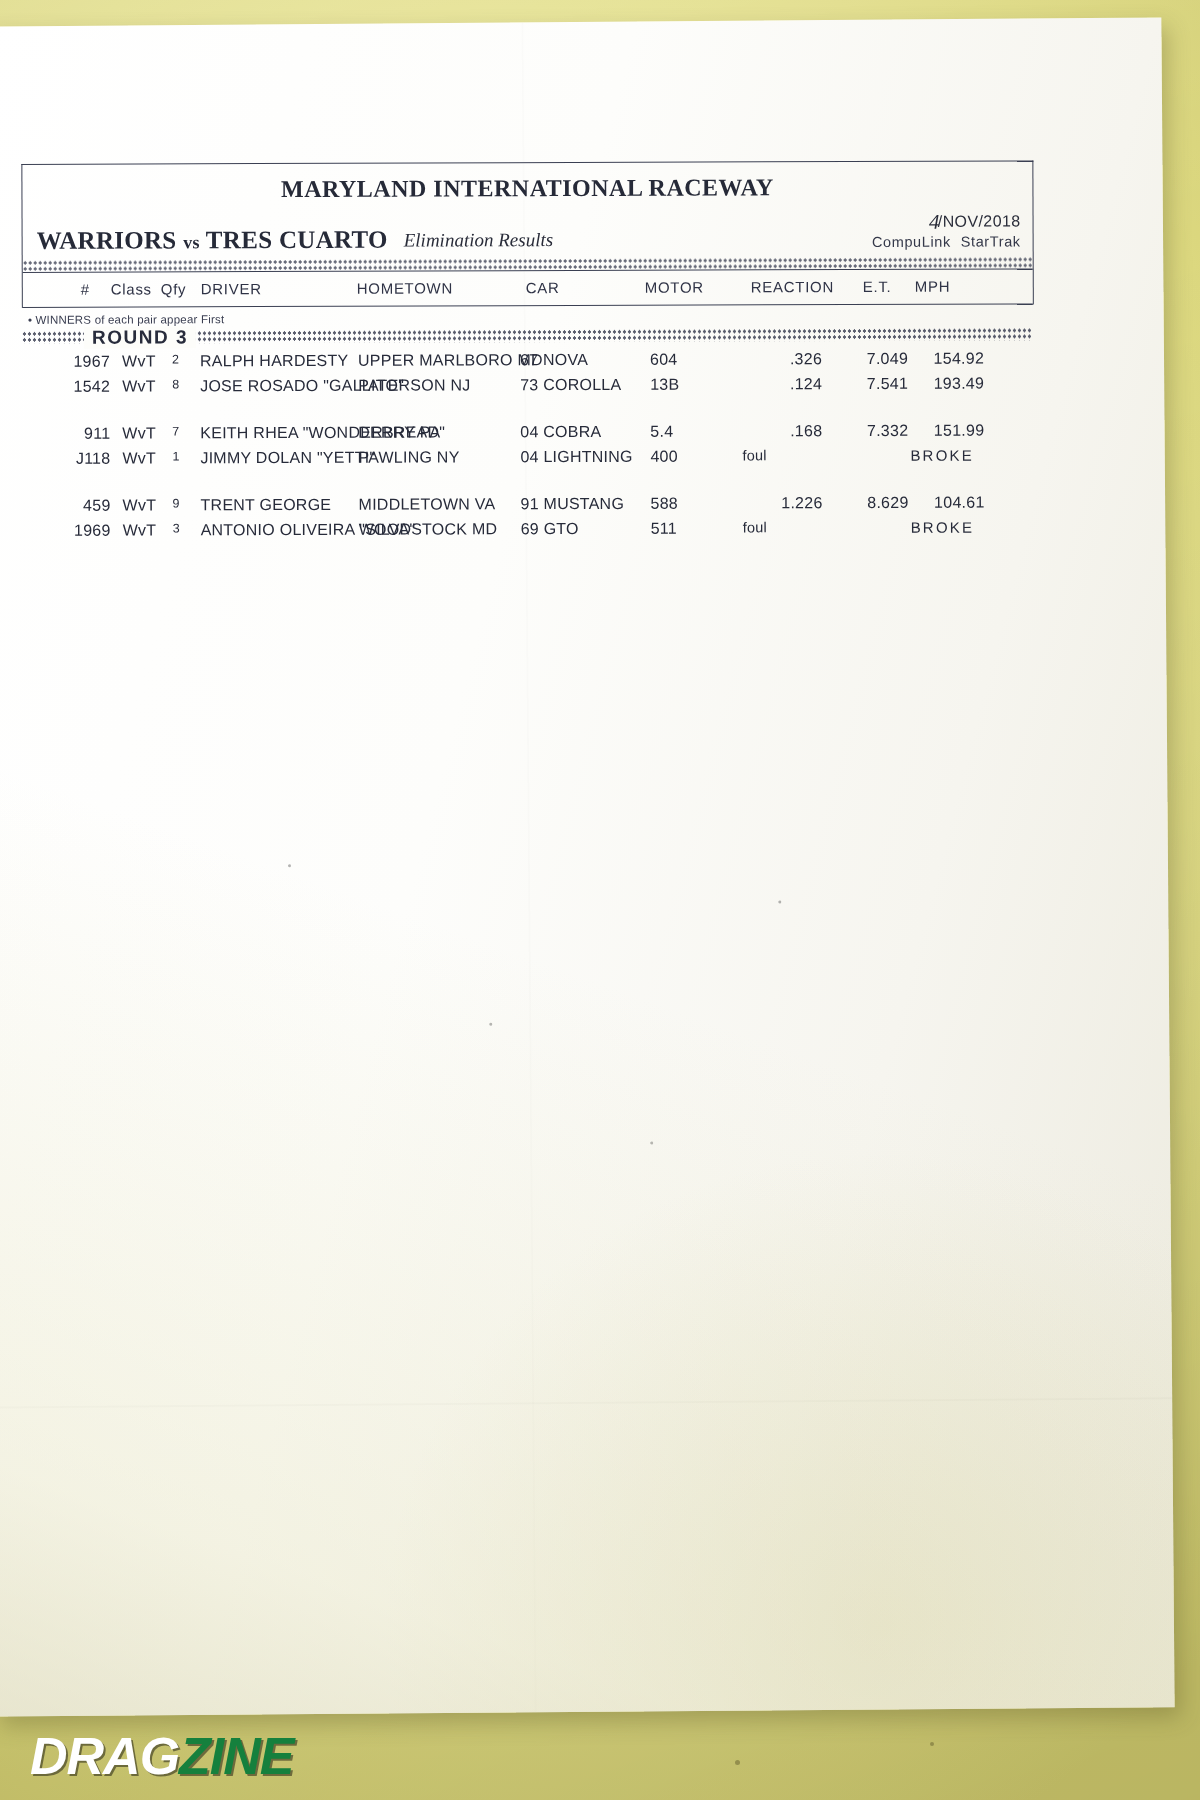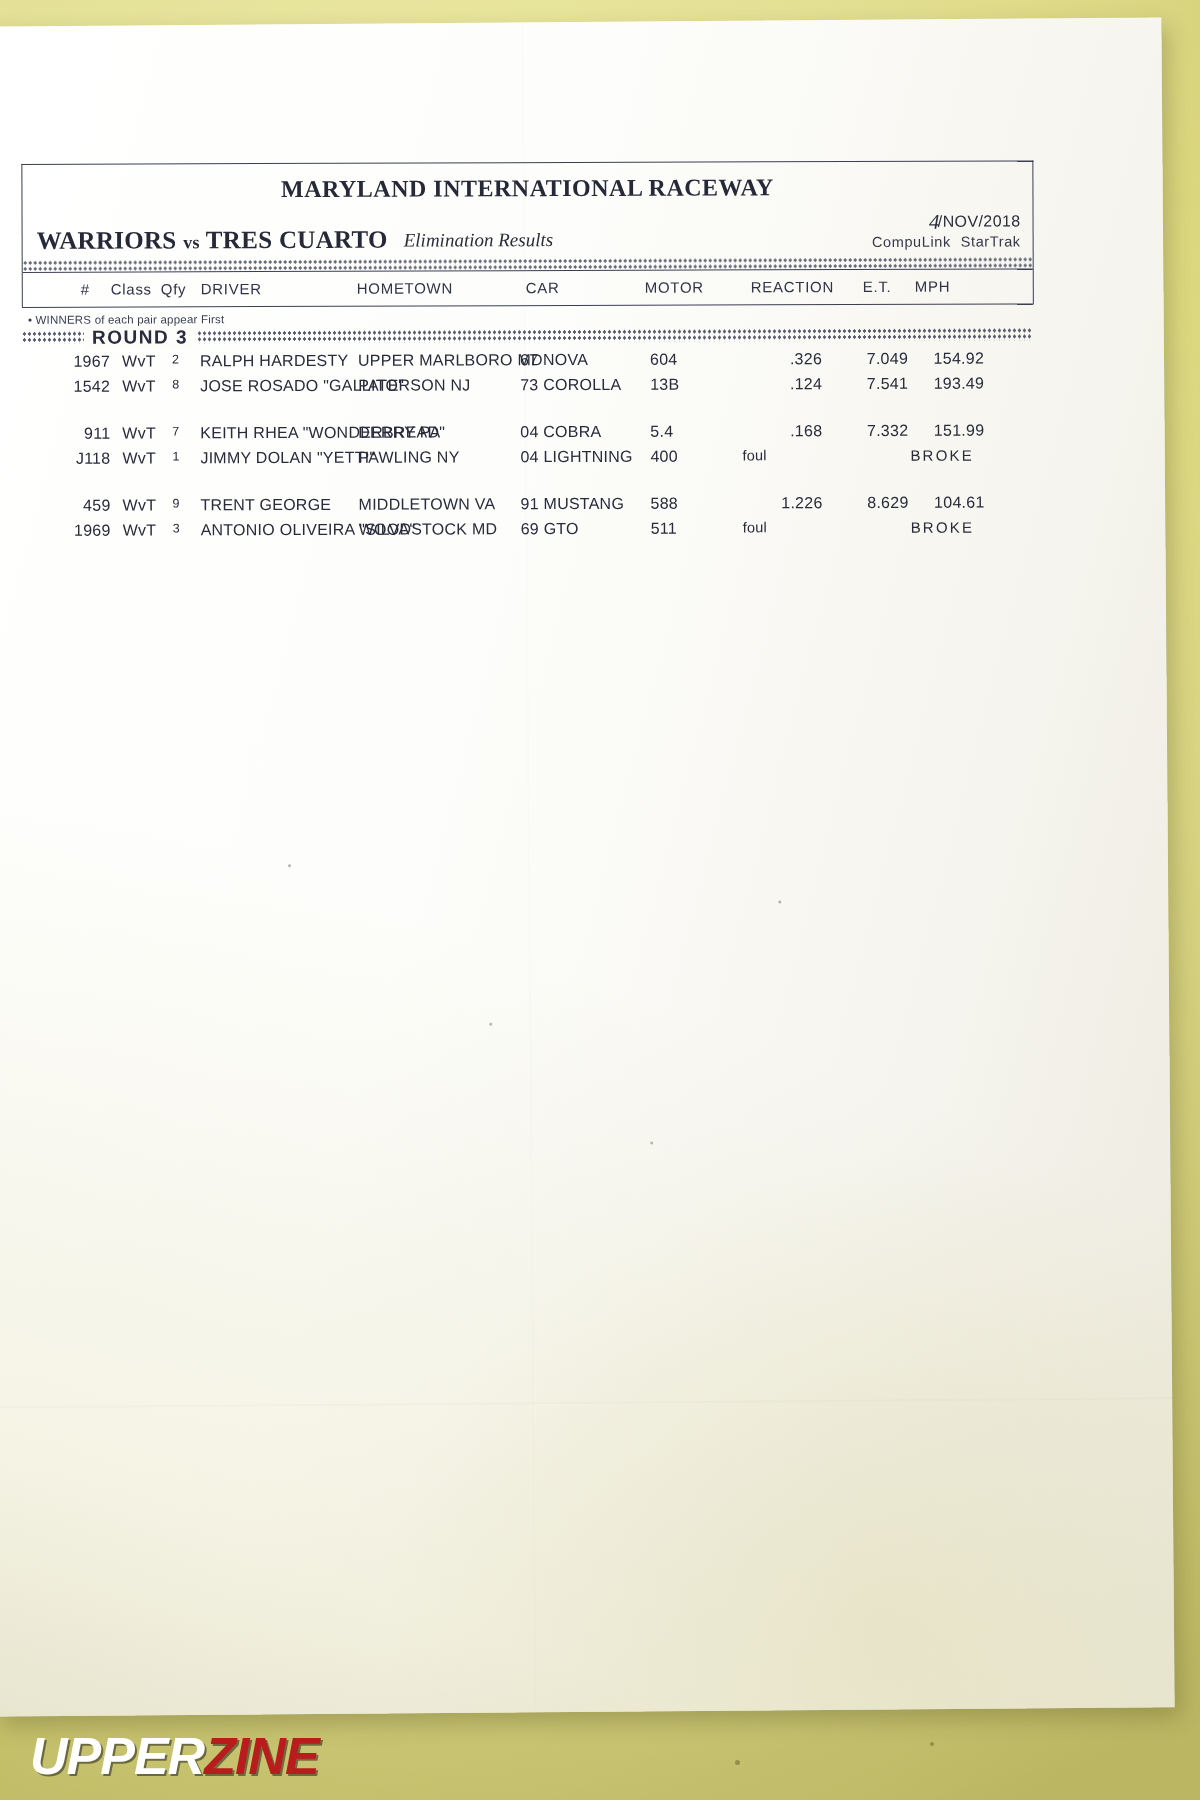--- a/index.html
+++ b/index.html
@@ -247,21 +247,21 @@
     bottom: 18px;
     font-family: "Liberation Sans", sans-serif;
     font-style: italic;
     font-weight: bold;
     font-size: 52px;
     letter-spacing: -1px;
     line-height: 1;
     text-shadow: 2px 2px 0 rgba(0,0,0,0.45);
   }
   #logo .drag { color: #ffffff; }
-  #logo .zine { color: #b91c1c; }
+  #logo .zine { color: #15803d; }
 
   
   .speck {
     position: absolute;
     background: rgba(90,85,40,0.45);
     border-radius: 50%;
   }
   
   .dust {
     position: absolute;
@@ -419,14 +419,14 @@
 
   <div class="dust" style="left:300px;top:840px;"></div>
   <div class="dust" style="left:790px;top:880px;"></div>
   <div class="dust" style="left:500px;top:1000px;"></div>
   <div class="dust" style="left:660px;top:1120px;"></div>
 
   <div id="paper-sheen"></div>
 </div>
 
 <div id="logo">
-  <span class="drag">UPPER</span><span class="zine">ZINE</span>
+  <span class="drag">DRAG</span><span class="zine">ZINE</span>
 </div>
 
 </body></html>

